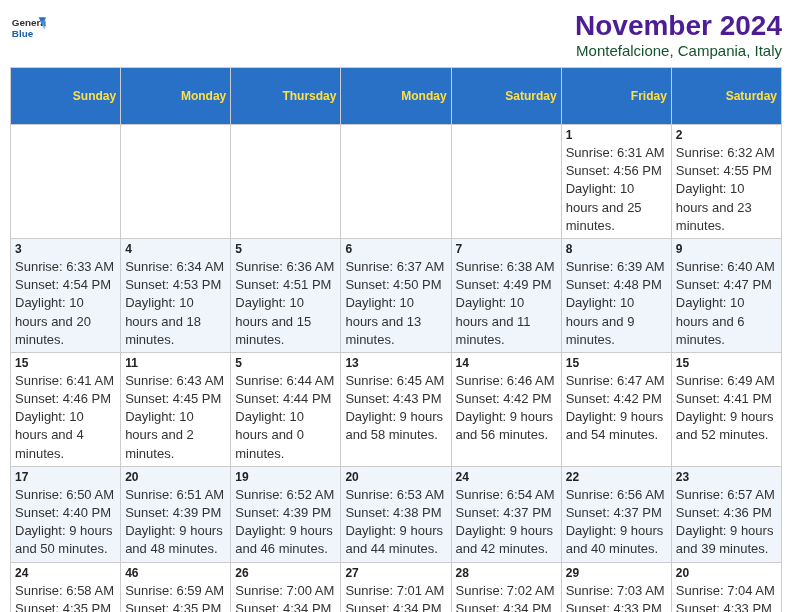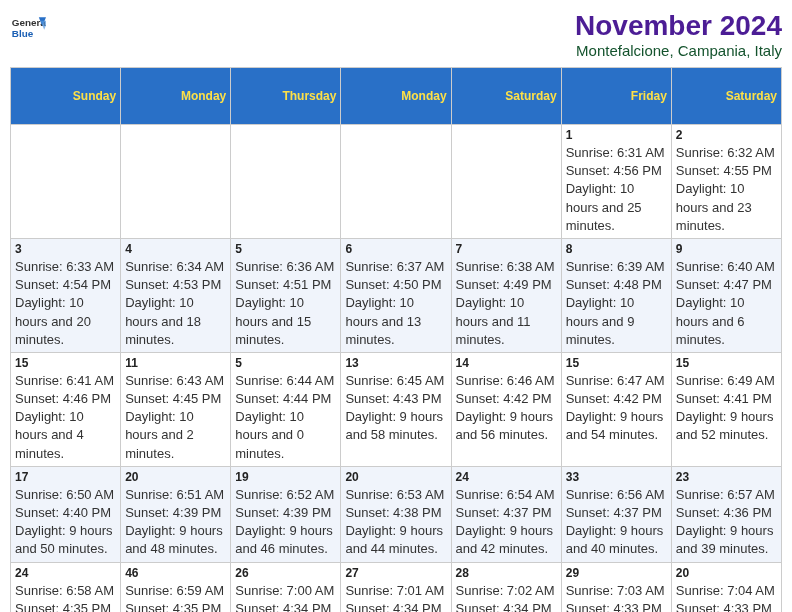--- a/index.html
+++ b/index.html
@@ -199,21 +199,21 @@
         </td>
         <td>
           <div class="day-num">20</div>
           <div class="day-info">Sunrise: 6:53 AM<br>Sunset: 4:38 PM<br>Daylight: 9 hours and 44 minutes.</div>
         </td>
         <td>
           <div class="day-num">24</div>
           <div class="day-info">Sunrise: 6:54 AM<br>Sunset: 4:37 PM<br>Daylight: 9 hours and 42 minutes.</div>
         </td>
         <td>
-          <div class="day-num">33</div>
+          <div class="day-num">22</div>
           <div class="day-info">Sunrise: 6:56 AM<br>Sunset: 4:37 PM<br>Daylight: 9 hours and 40 minutes.</div>
         </td>
         <td>
           <div class="day-num">23</div>
           <div class="day-info">Sunrise: 6:57 AM<br>Sunset: 4:36 PM<br>Daylight: 9 hours and 39 minutes.</div>
         </td>
       </tr>
       <tr>
         <td>
           <div class="day-num">24</div>

